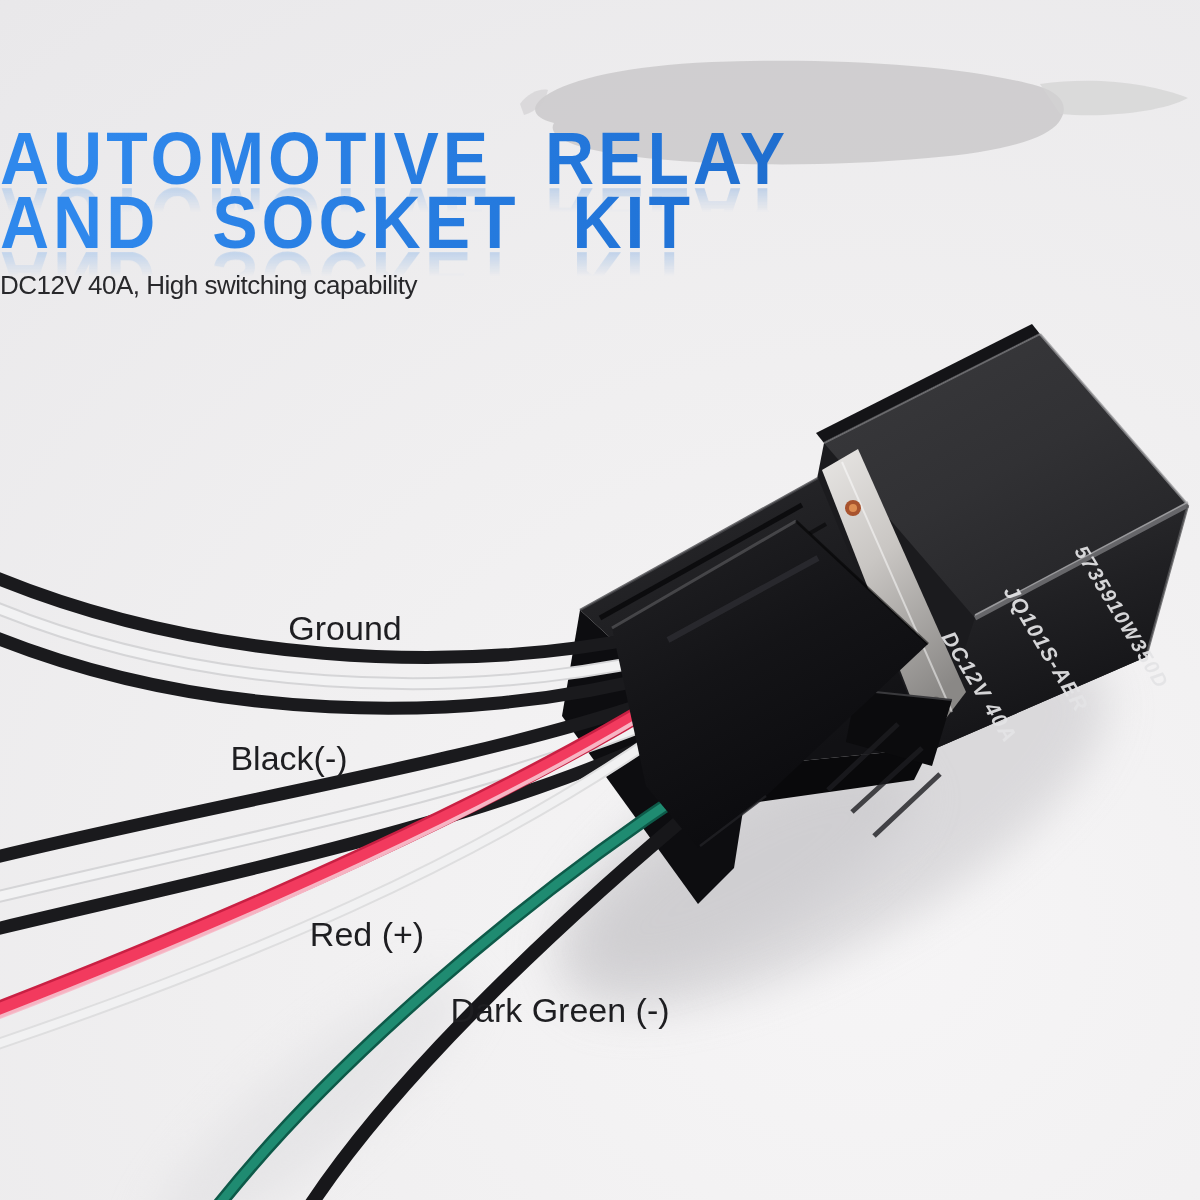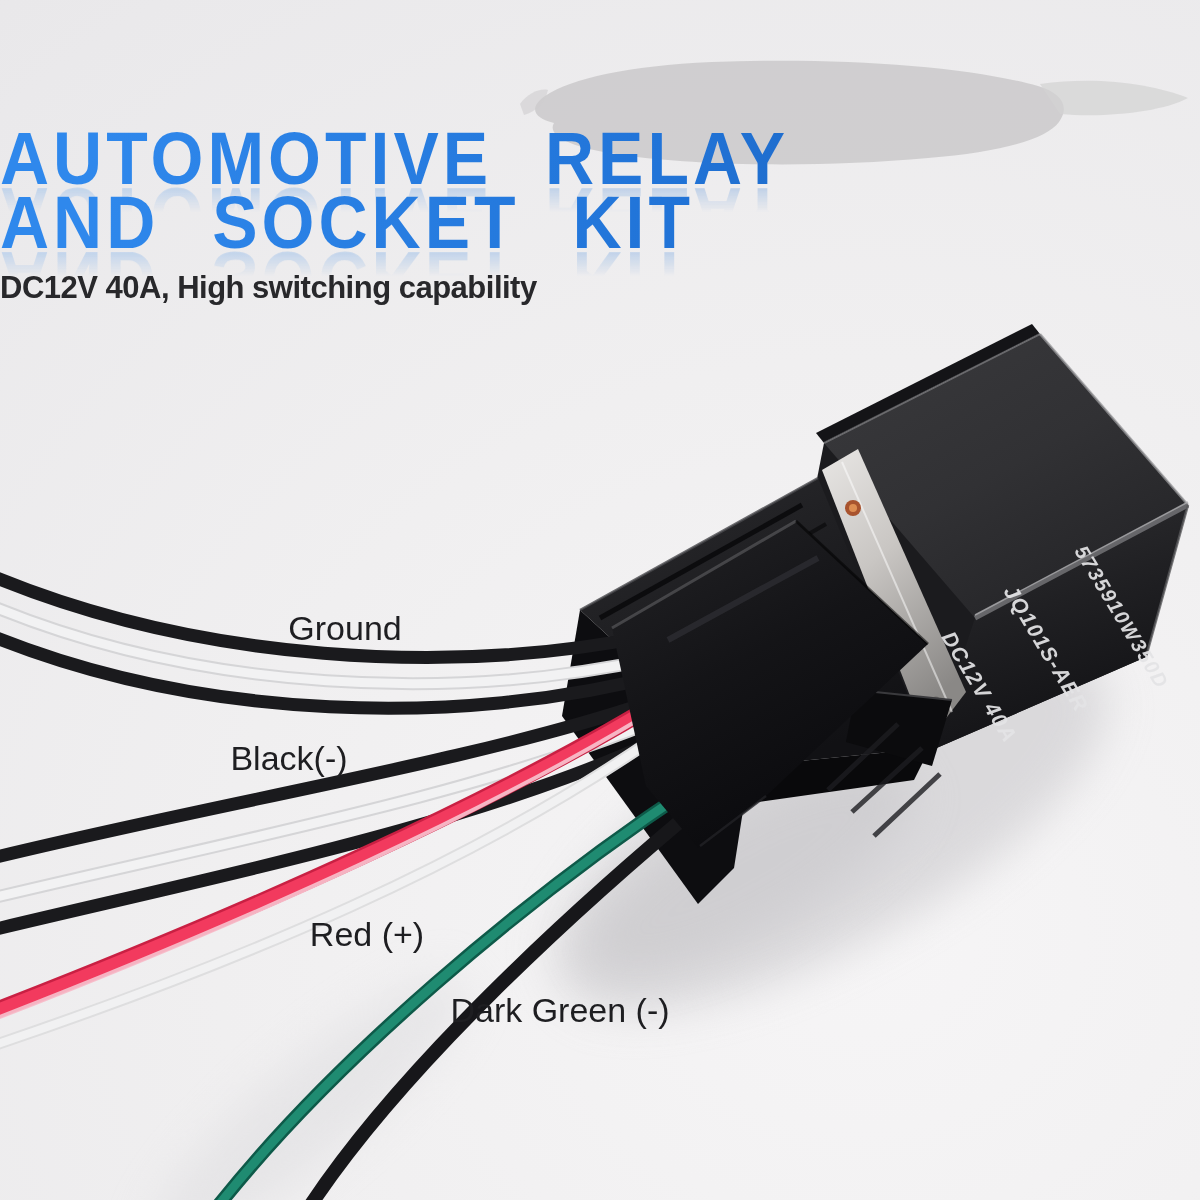--- a/index.html
+++ b/index.html
@@ -21,22 +21,22 @@
     background:linear-gradient(100deg,#2f88ec 8%,#2174d8 55%,#1a5cb2 95%);
     -webkit-background-clip:text;
     background-clip:text;
     color:transparent;
     transform:scaleY(1.08);
     -webkit-box-reflect: below -16px linear-gradient(to bottom, rgba(0,0,0,0) 52%, rgba(0,0,0,0.30) 98%);
   }
   .t-line2{margin-top:-4px;}
   .subtitle{
     margin-top:14px;
-    font-weight:700;
-    font-size:31px;
+    font-weight:400;
+    font-size:26px;
     letter-spacing:-0.5px;
     color:#28282b;
   }
   .marking{
     font-family:"Liberation Sans", sans-serif;
     font-style:italic;
     font-weight:700;
     letter-spacing:1.5px;
     fill:#e4e4e6;
     opacity:0.93;

